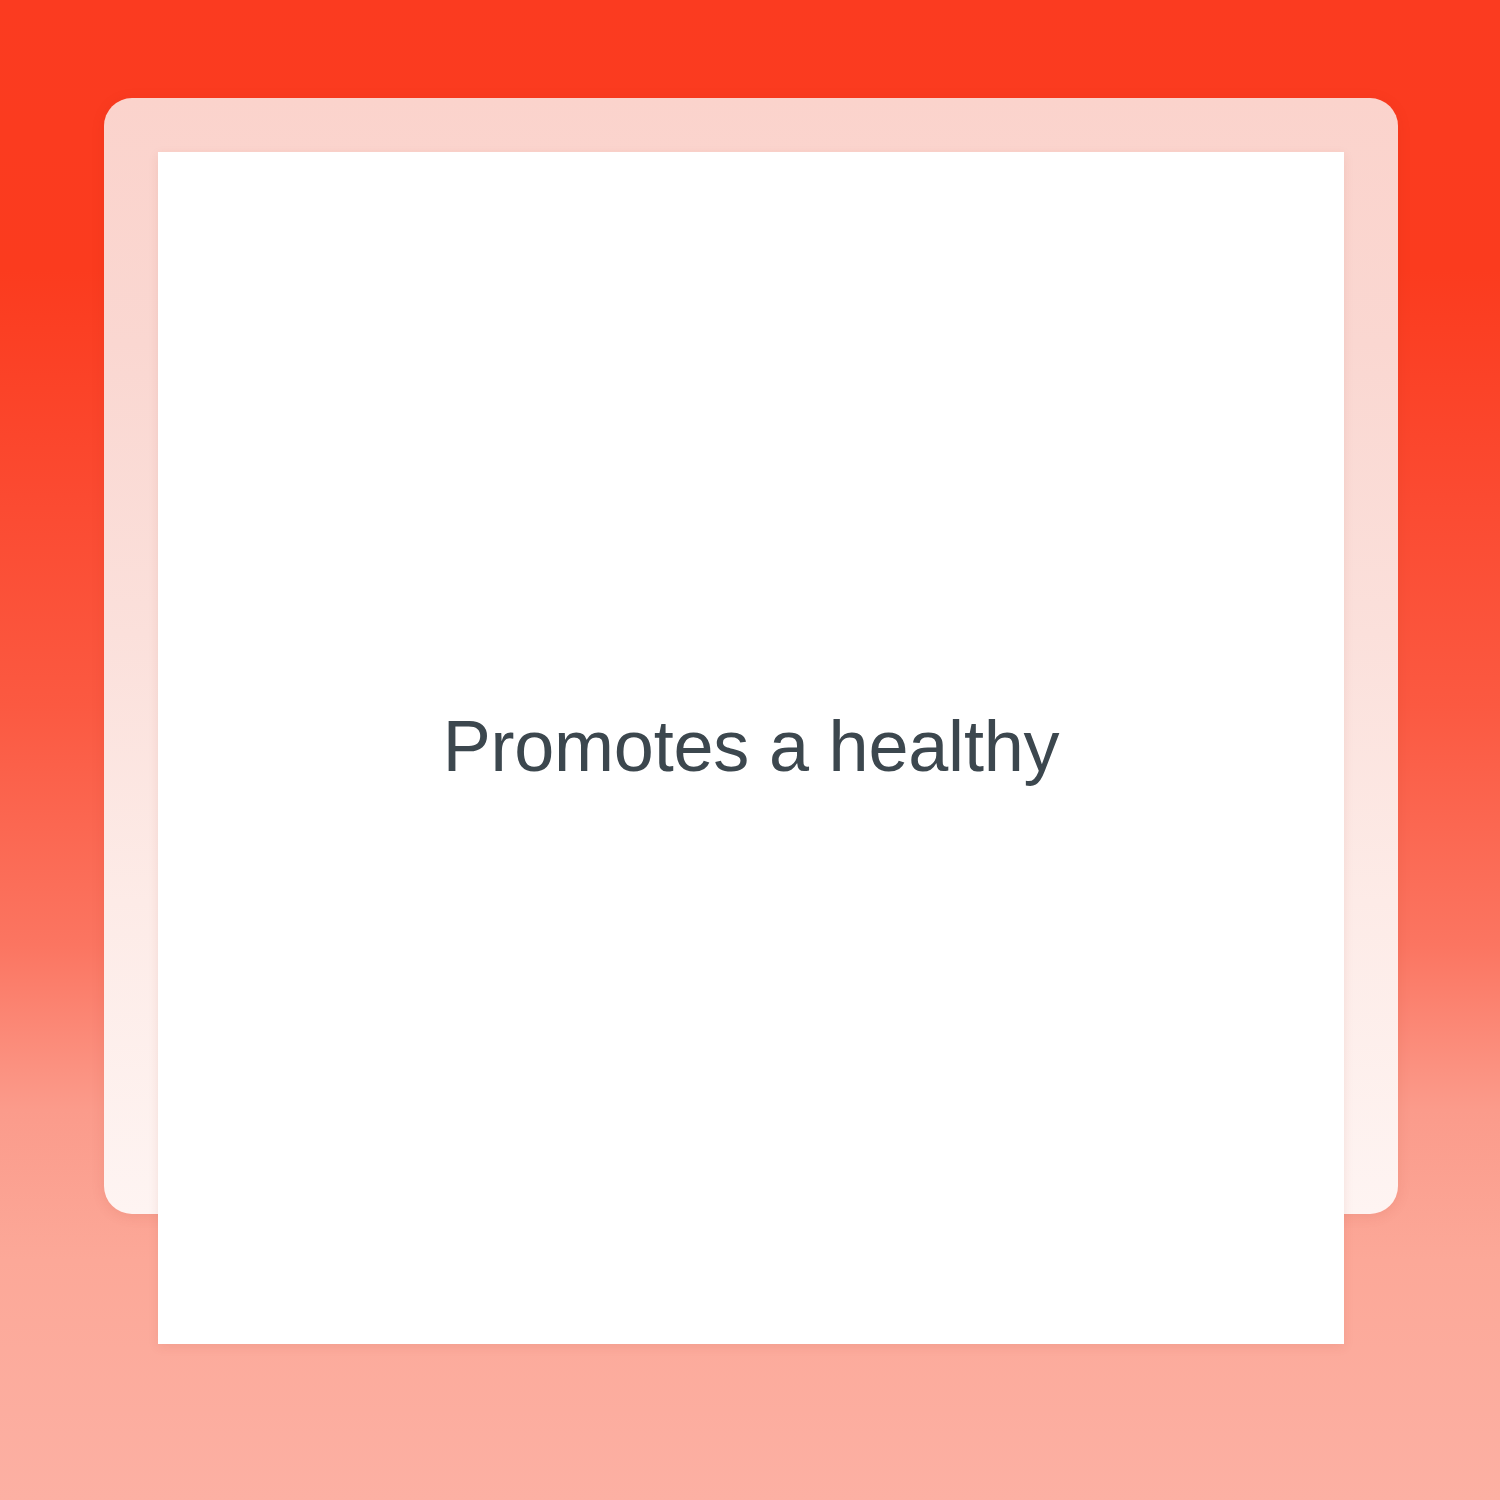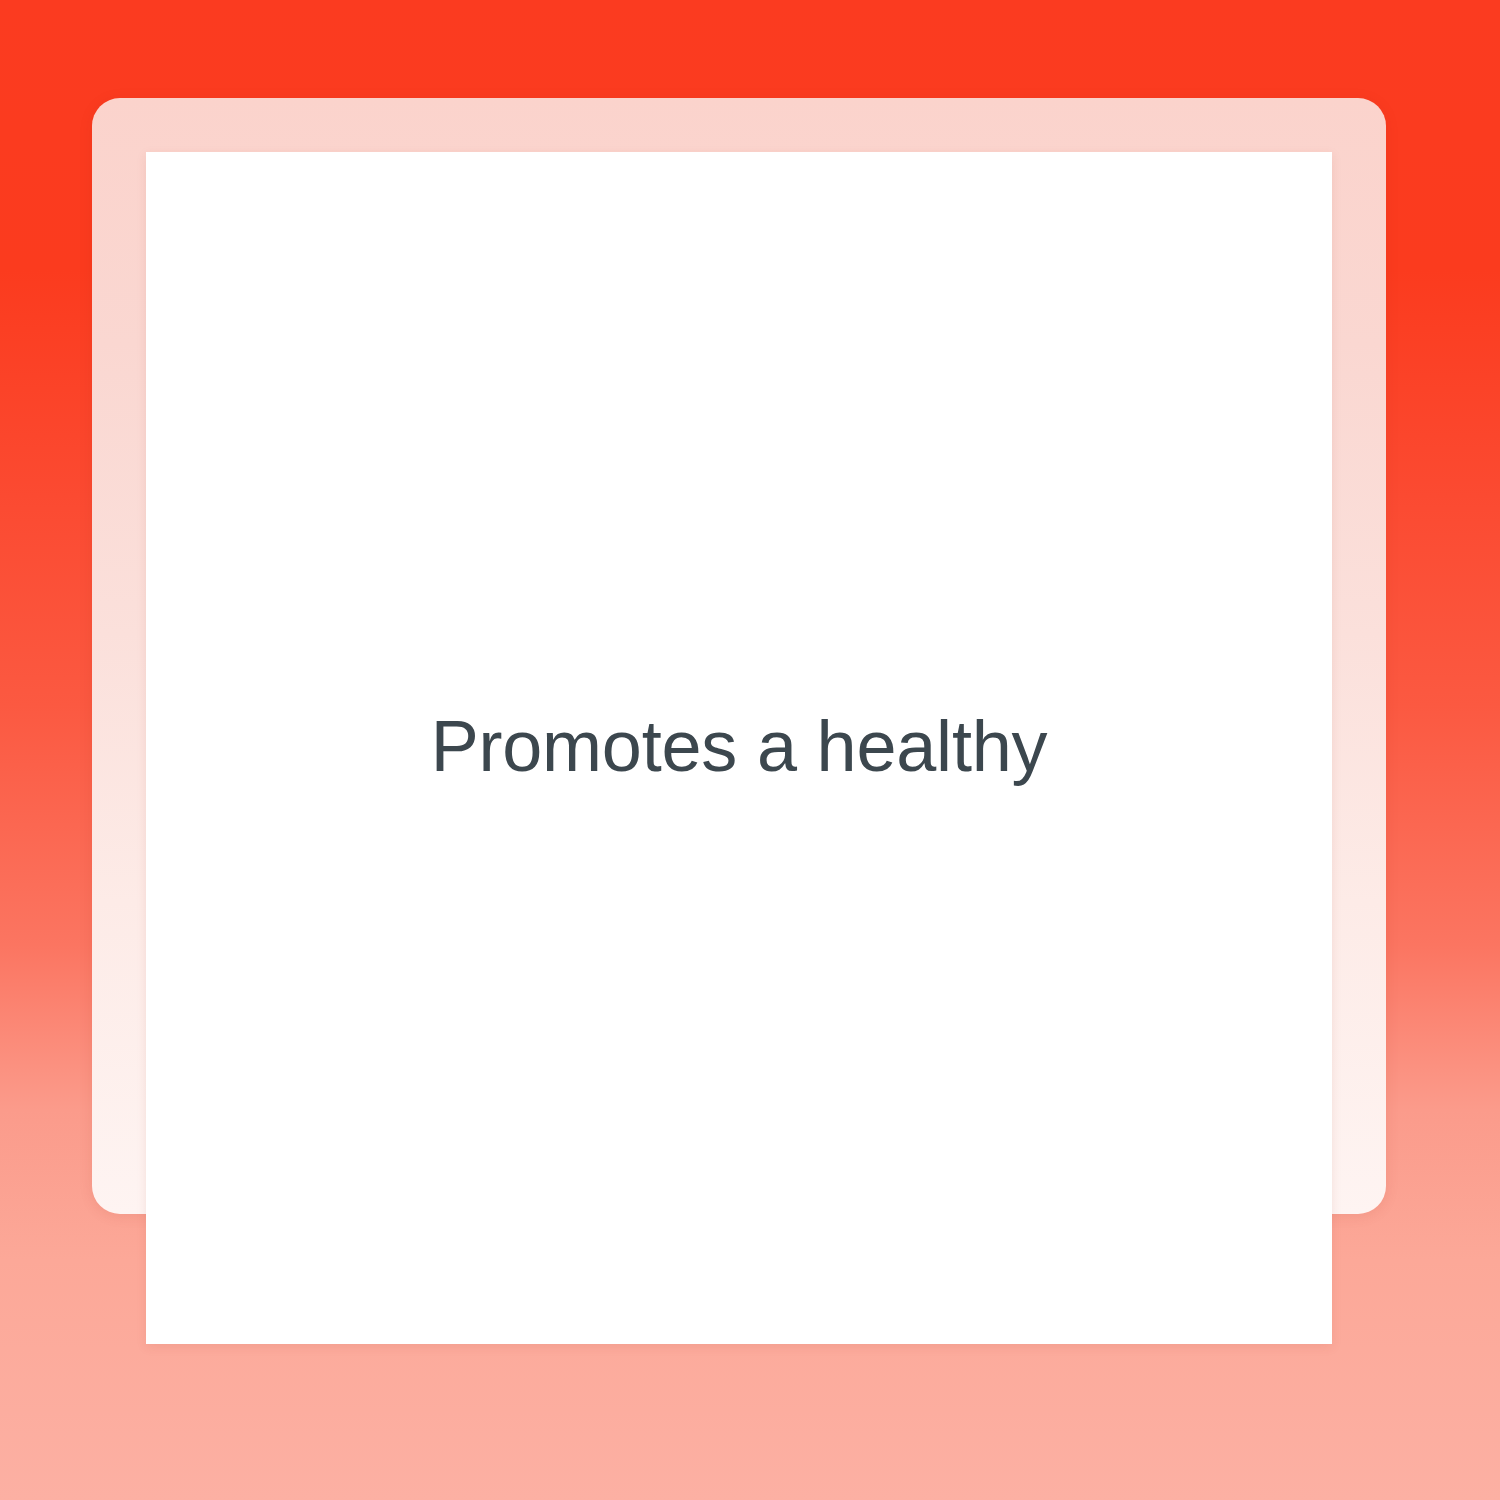--- a/index.html
+++ b/index.html
@@ -30,21 +30,21 @@
         #FB7561 63%,
         #FB9B8B 74%,
         #FCA898 84%,
         #FCB0A3 100%);
     overflow: hidden;
   }
 
   
   .frame {
     position: absolute;
-    left: 92px;
+    left: 104px;
     top: 98px;
     width: 1294px;
     height: 1116px;
     background: linear-gradient(
         to bottom,
         #FBD3CC 0%,
         #FAD7D1 22%,
         #FBE0DB 48%,
         #FDEBE7 72%,
         #FEF4F2 100%);

